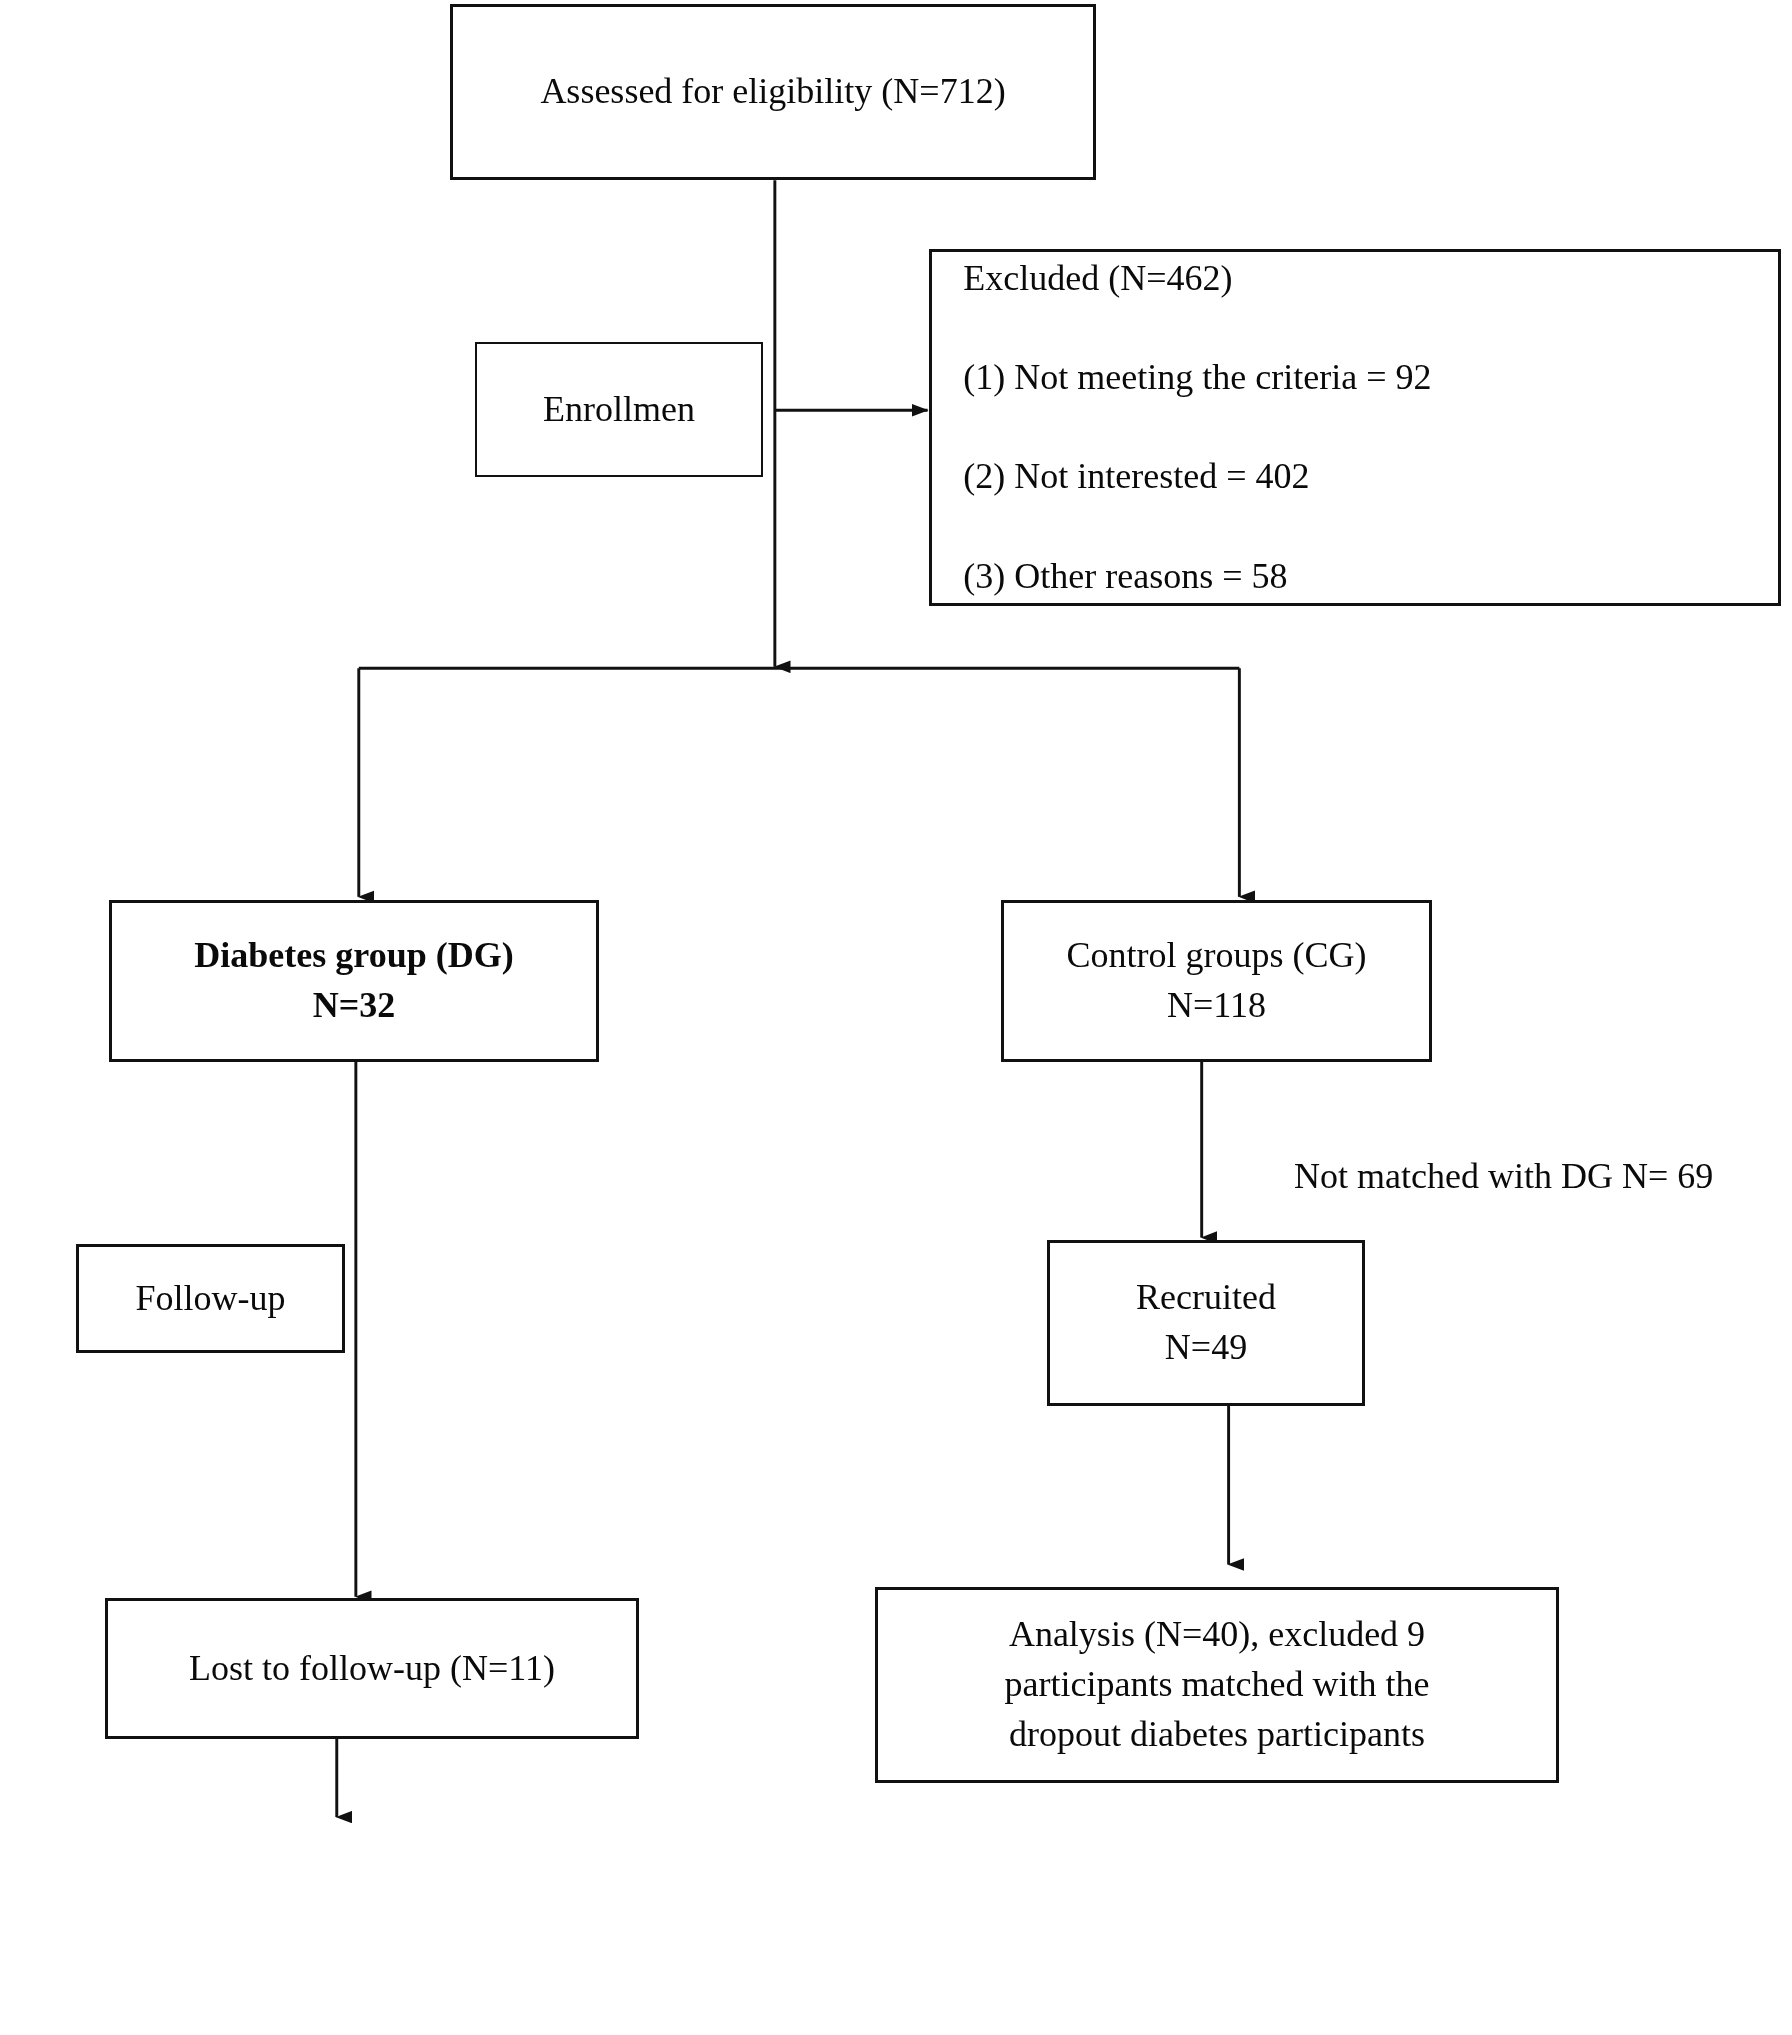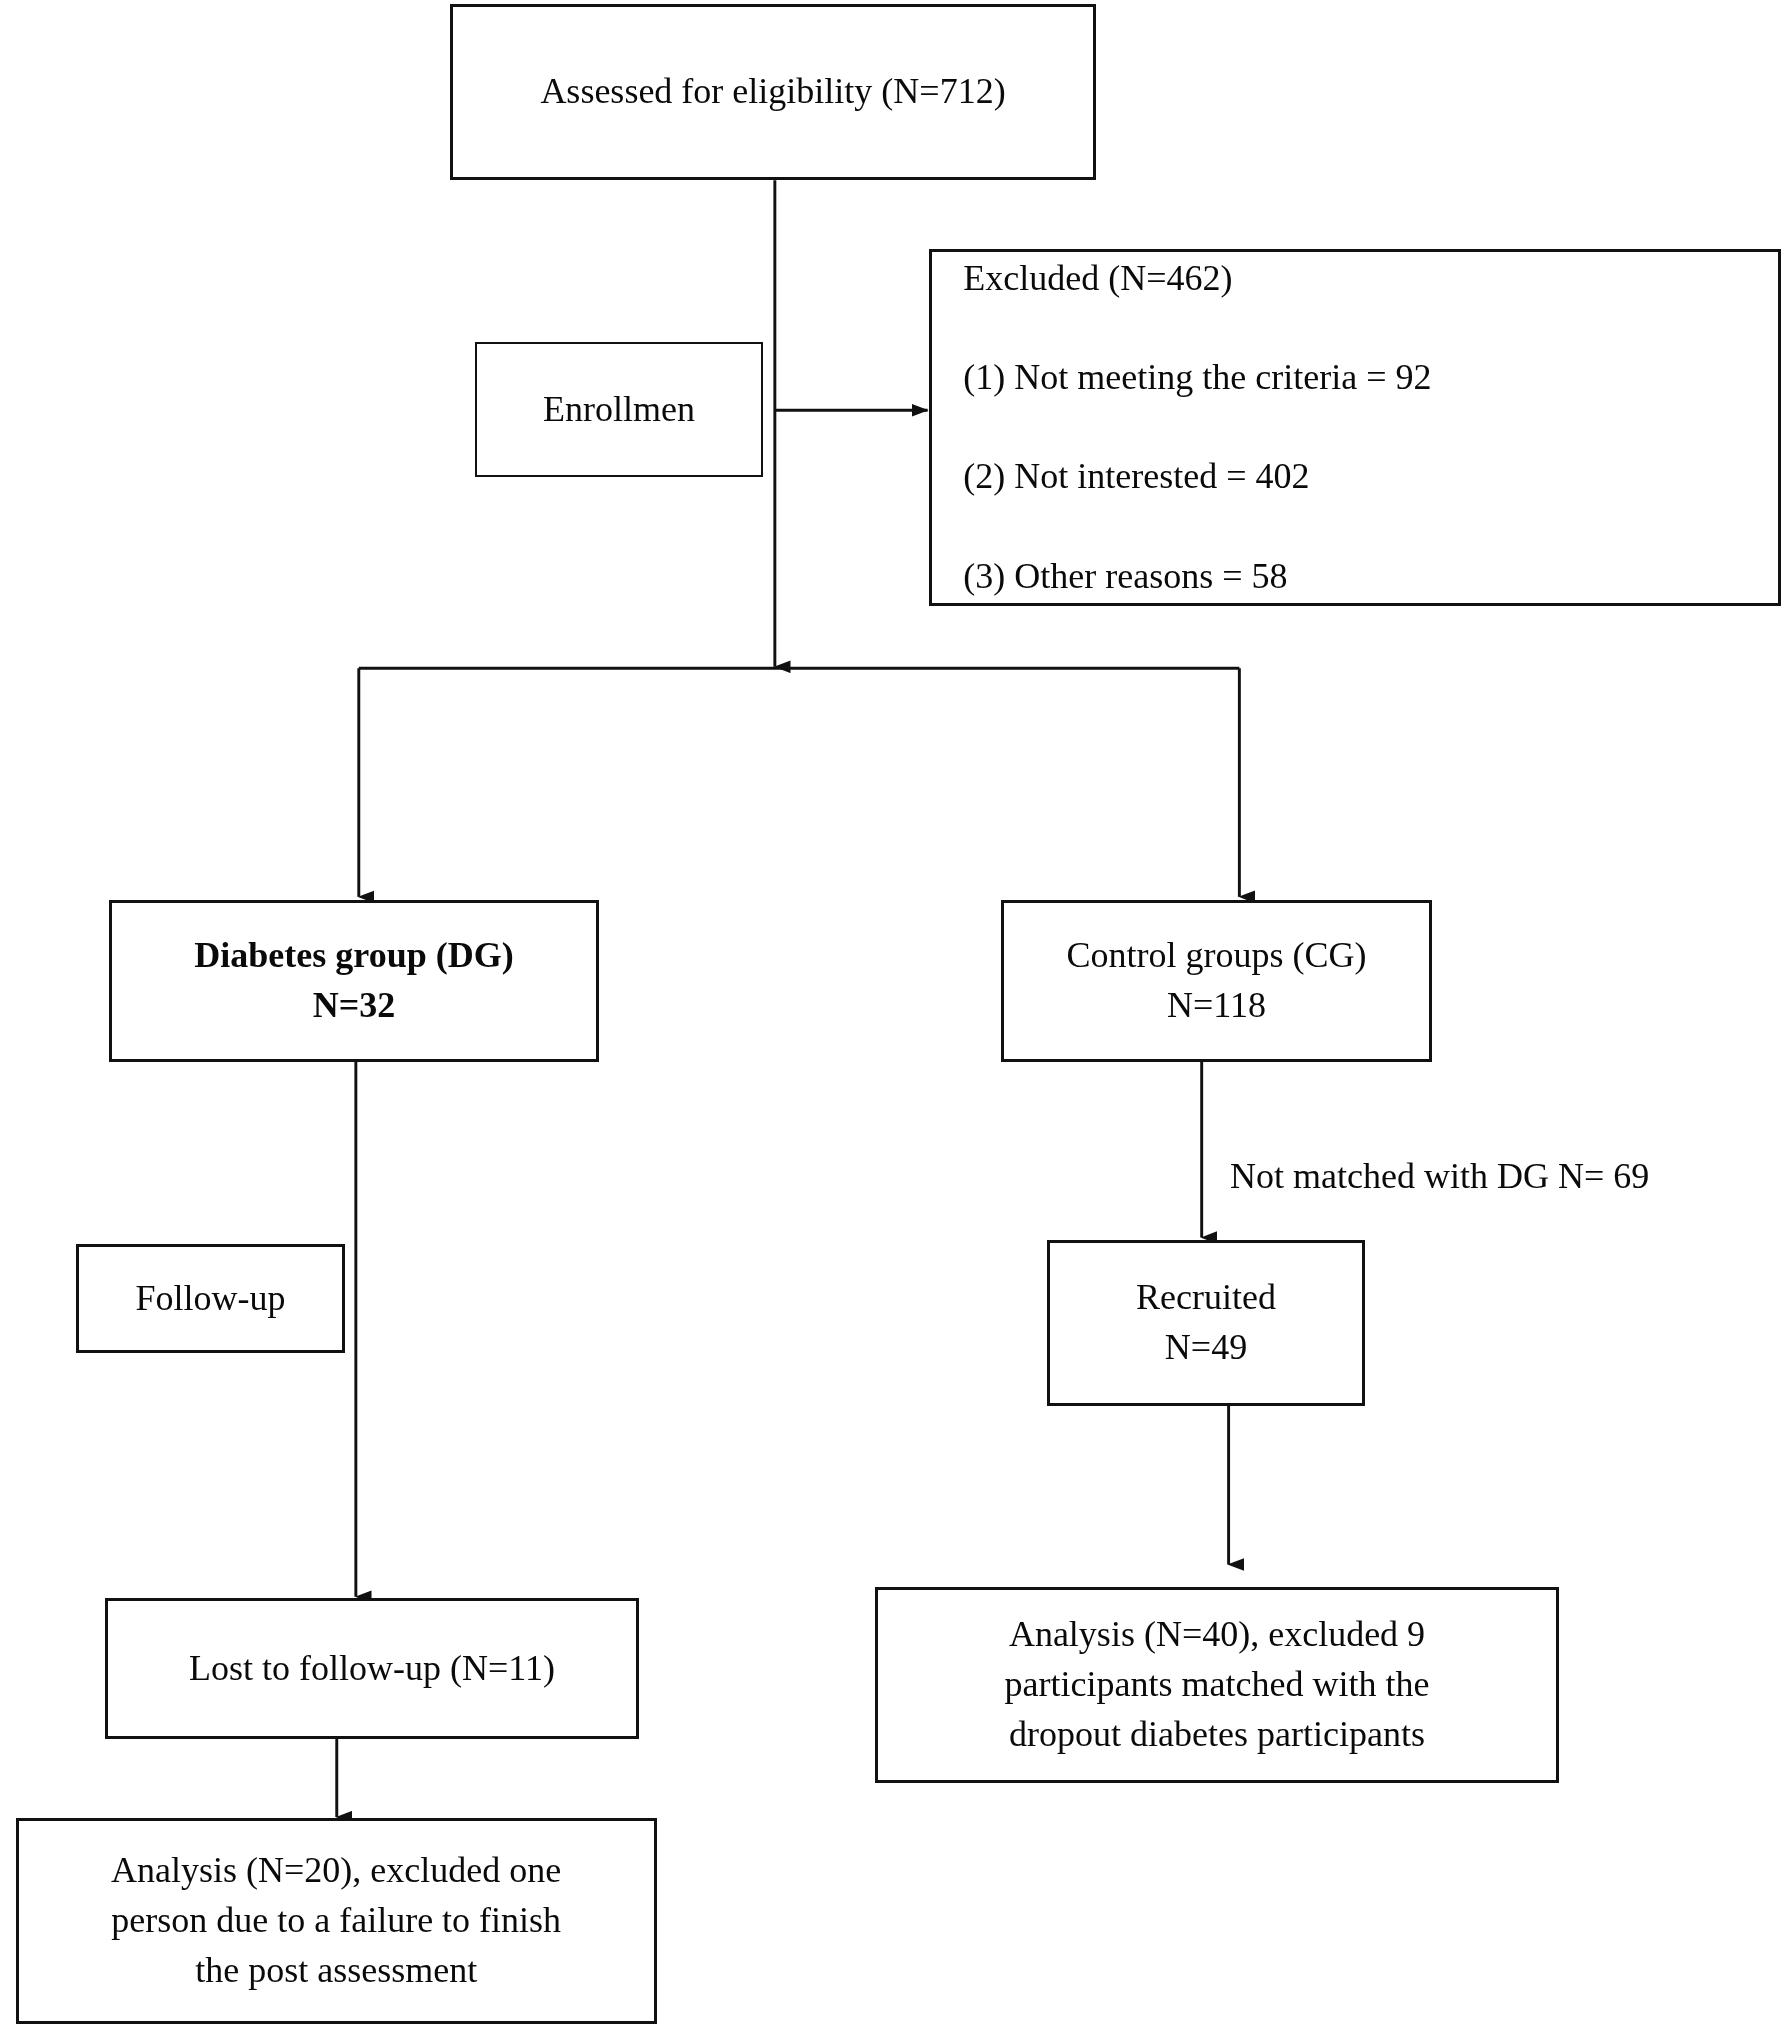--- a/index.html
+++ b/index.html
@@ -93,21 +93,21 @@
   <div class="box thick" style="left:109px; top:900px; width:490px; height:162px;font-weight:bold;">
     <span class="box-text">Diabetes group (DG)
 N=32</span>
   </div>
 
   <div class="box thick" style="left:1001px; top:900px; width:431px; height:162px;">
     <span class="box-text">Control groups (CG)
 N=118</span>
   </div>
 
-  <div class="edge-label" style="left:1230px; top:1155px;text-align:center;">
+  <div class="edge-label" style="left:1294px; top:1155px;text-align:center;">
     <span>Not matched with DG N= 69</span>
   </div>
 
   <div class="box thick" style="left:1047px; top:1240px; width:318px; height:166px;">
     <span class="box-text">Recruited
 N=49</span>
   </div>
 
   <div class="box thick" style="left:76px; top:1244px; width:269px; height:109px;">
     <span class="box-text">Follow-up</span>
@@ -116,20 +116,15 @@
   <div class="box thick" style="left:105px; top:1598px; width:534px; height:141px;">
     <span class="box-text">Lost to follow-up (N=11)</span>
   </div>
 
   <div class="box thick" style="left:875px; top:1566px; width:684px; height:196px;margin-top:21px;">
     <span class="box-text">Analysis (N=40), excluded 9
 participants matched with the
 dropout diabetes participants</span>
   </div>
 
-  <div class="box thick" style="left:15.7px; top:1818px; width:641px; height:206px;">
-    <span class="box-text">Analysis (N=20), excluded one
-person due to a failure to finish
-the post assessment</span>
-  </div>
 
 </div>
 
 
 </body></html>

